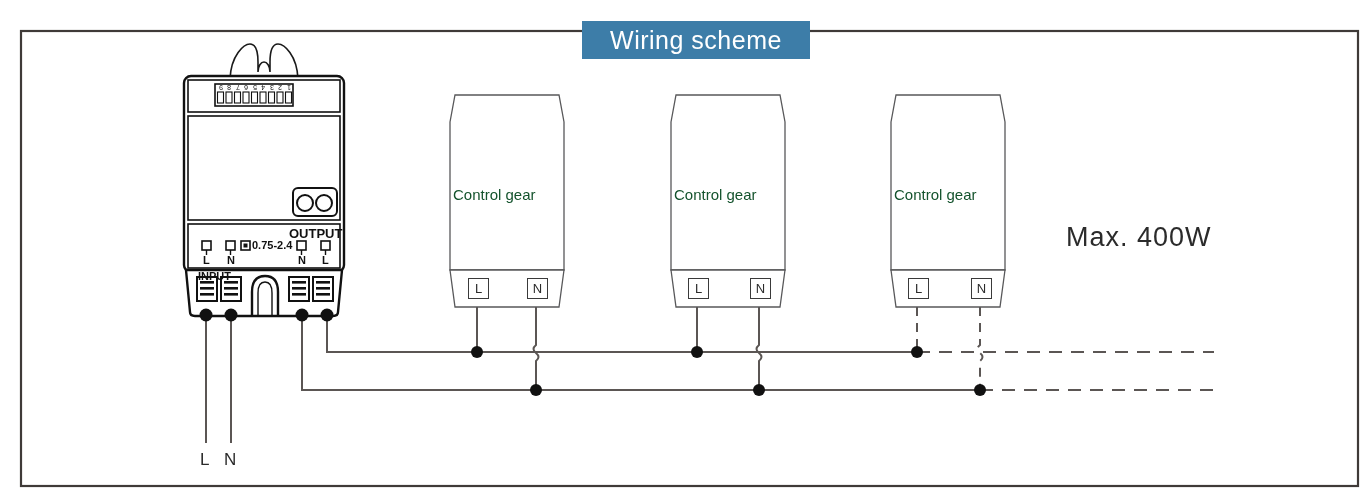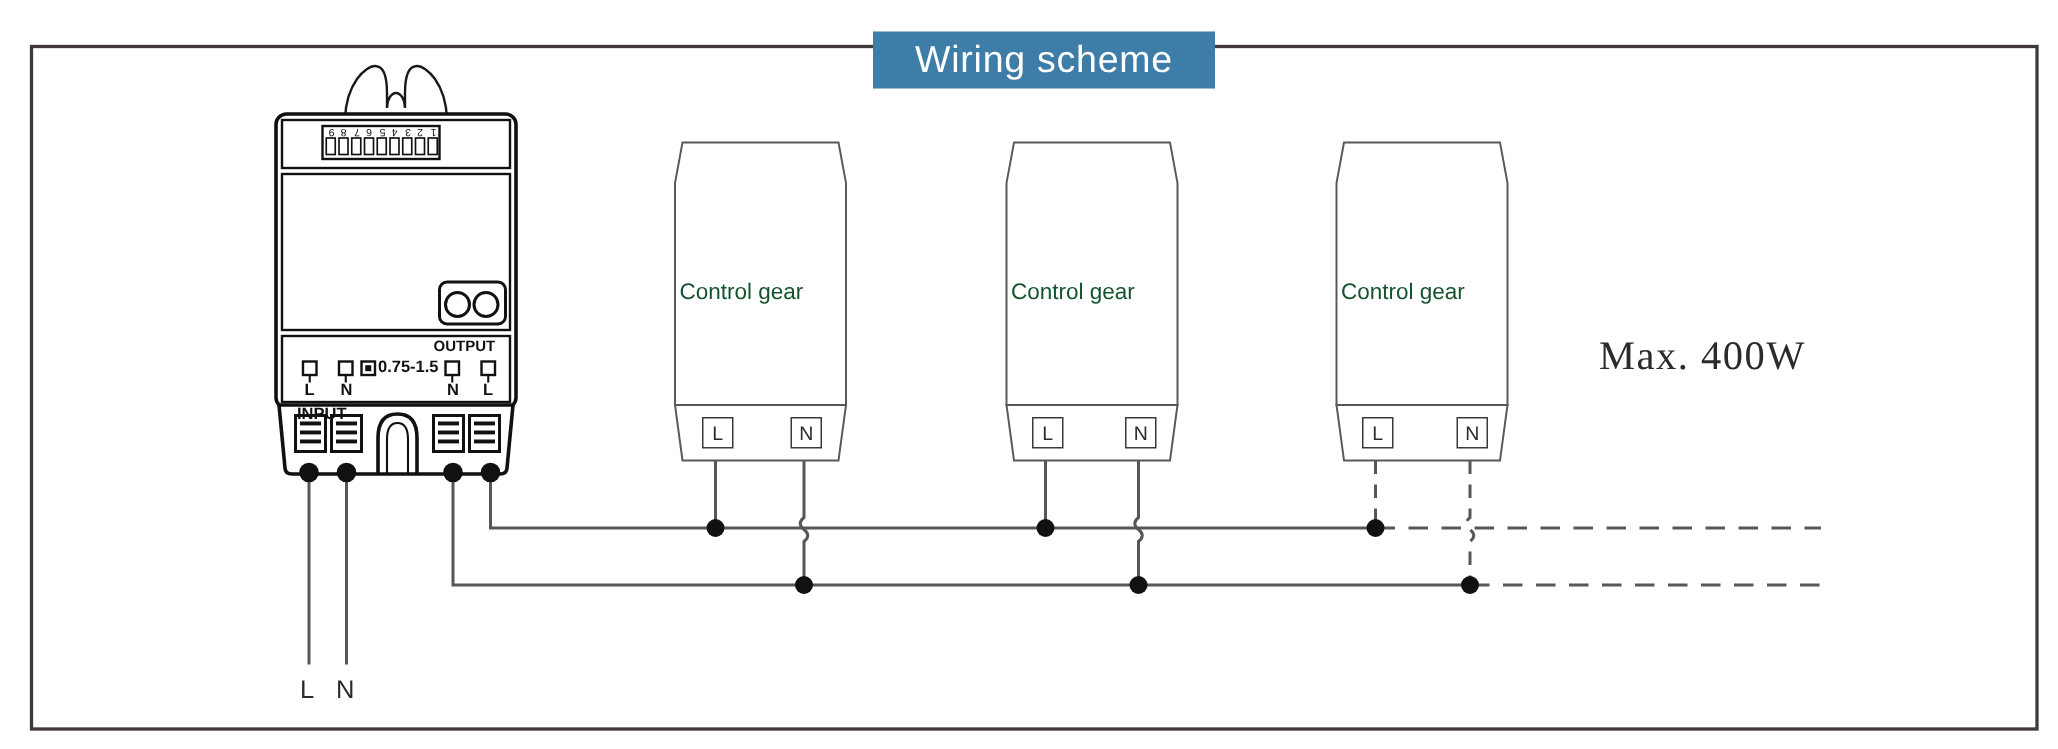--- a/index.html
+++ b/index.html
@@ -13,21 +13,21 @@
     font-family:"Liberation Sans",sans-serif;font-size:25px;
     display:flex;align-items:center;justify-content:center;
     letter-spacing:0.5px;
   }
   .cg-label{
     position:absolute;font-family:"Liberation Sans",sans-serif;
     font-size:15px;color:#14532d;white-space:nowrap;
   }
   .maxw{
     position:absolute;left:1054px;top:222px;
-    font-family:Liberation Serif, serif;
+    font-family:Liberation Sans, sans-serif;
     font-size:27px;color:#2b2b2b;letter-spacing:1px;white-space:nowrap;
   }
   .term-box{
     position:absolute;border:1.3px solid #3a3a3a;background:#fff;
     width:19px;height:19px;display:flex;align-items:center;justify-content:center;
     font-family:"Liberation Sans",sans-serif;font-size:13px;color:#2b2b2b;
   }
   .mod-text{
     position:absolute;font-family:"Liberation Sans",sans-serif;
     color:#111;font-weight:bold;white-space:nowrap;
@@ -204,23 +204,23 @@
 
   <div class="term-box" style="left:896px;top:278px;">L</div>
   <div class="term-box" style="left:959px;top:278px;">N</div>
 
   <div class="maxw">Max. 400W</div>
 
   <div class="mod-text" style="left:186px;top:226px;font-size:11px;margin-top:44px;">INPUT</div>
   <div class="mod-text" style="left:191px;top:254px;font-size:11px;">L</div>
   <div class="mod-text" style="left:215px;top:254px;font-size:11px;">N</div>
 
-  <div class="mod-text" style="left:240px;top:239px;font-size:11px;">0.75-1.5</div>
-
-  <div class="mod-text" style="left:277px;top:226px;font-size:10px;">OUTPUT</div>
+  <div class="mod-text" style="left:240px;top:239px;font-size:11px;">0.75-2.4</div>
+
+  <div class="mod-text" style="left:277px;top:226px;font-size:13px;">OUTPUT</div>
   <div class="mod-text" style="left:286px;top:254px;font-size:11px;">N</div>
   <div class="mod-text" style="left:310px;top:254px;font-size:11px;">L</div>
 
   <div class="dip-num" style="left:204.5px;top:84px;">9</div>
   <div class="dip-num" style="left:213px;top:84px;">8</div>
   <div class="dip-num" style="left:221.5px;top:84px;">7</div>
   <div class="dip-num" style="left:230px;top:84px;">6</div>
   <div class="dip-num" style="left:238.5px;top:84px;">5</div>
   <div class="dip-num" style="left:247px;top:84px;">4</div>
   <div class="dip-num" style="left:255.5px;top:84px;">3</div>

